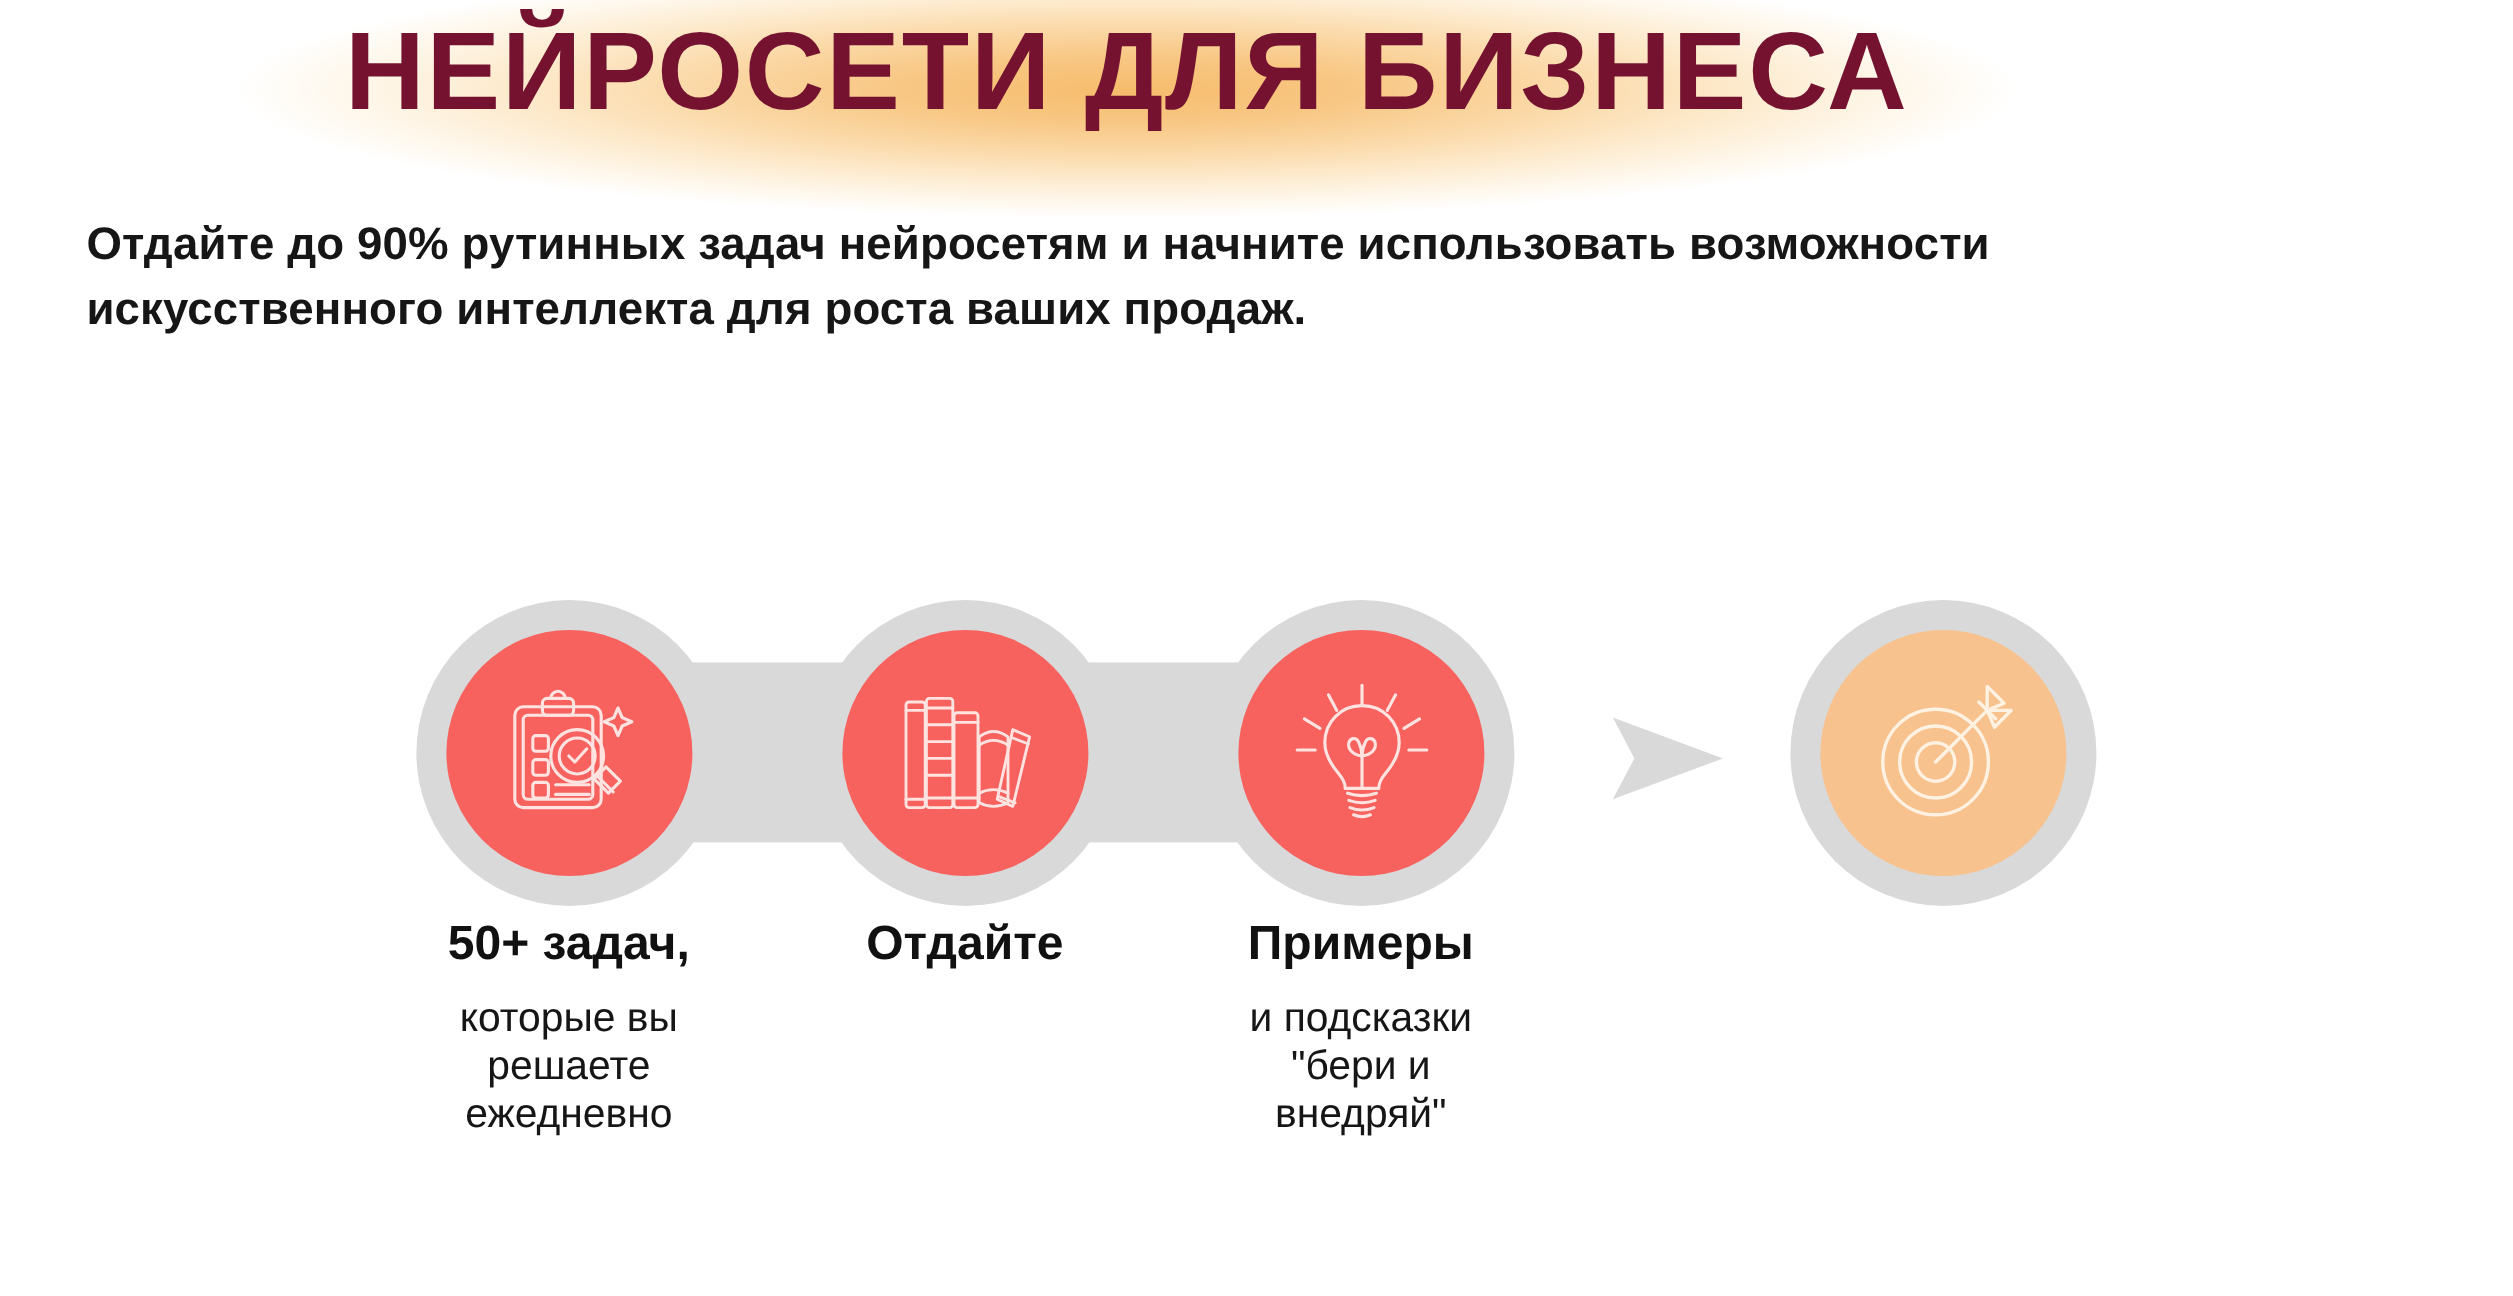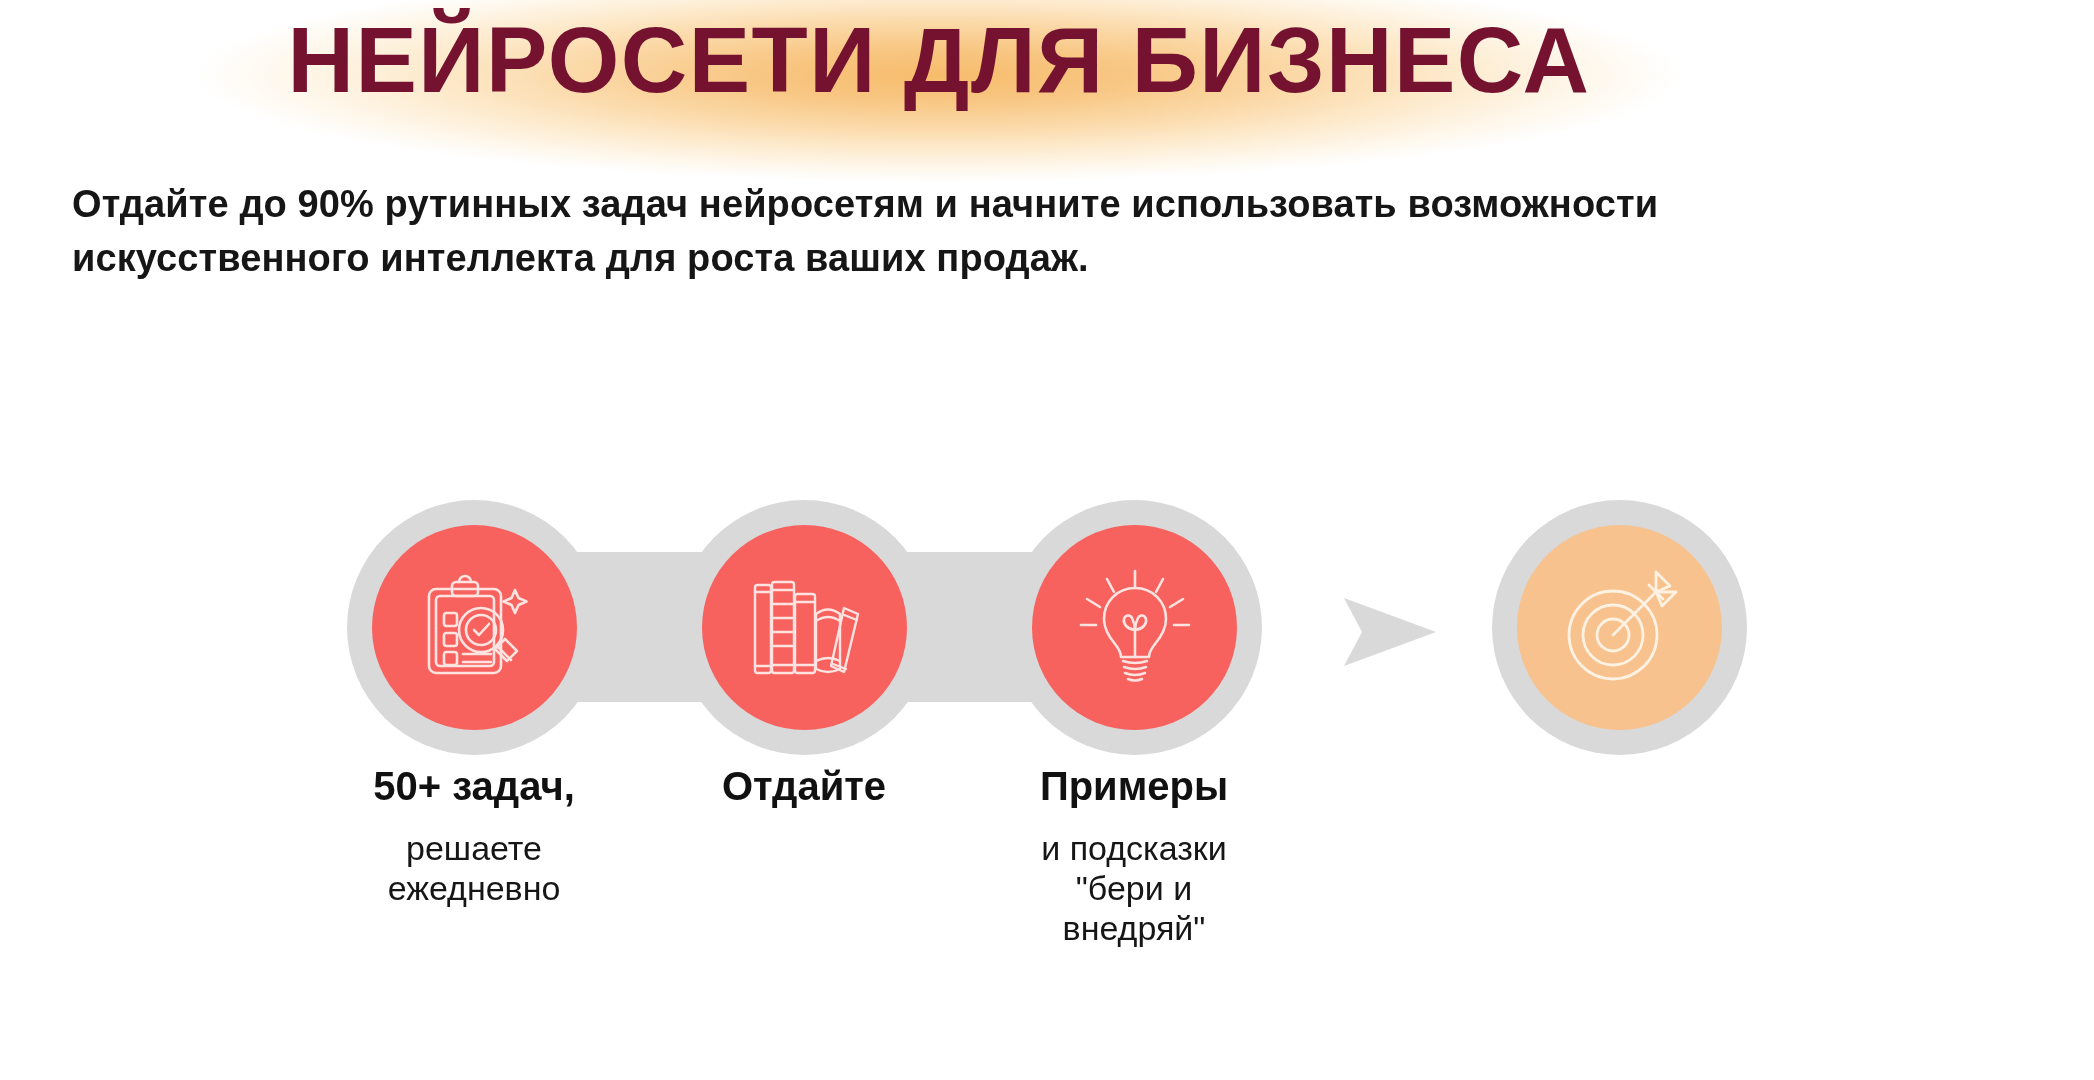--- a/index.html
+++ b/index.html
@@ -299,20 +299,21 @@
 
   </div>
 </section>
 
 <section class="labels">
   <div class="labels-inner">
 
     <div class="label-col c1">
       <div class="label-head">50+ задач,</div>
       <div class="label-body">
+        <span>которые вы</span>
         <span>решаете</span>
         <span>ежедневно</span>
       </div>
     </div>
 
     <div class="label-col c2">
       <div class="label-head">Отдайте</div>
     </div>
 
     <div class="label-col c3">

